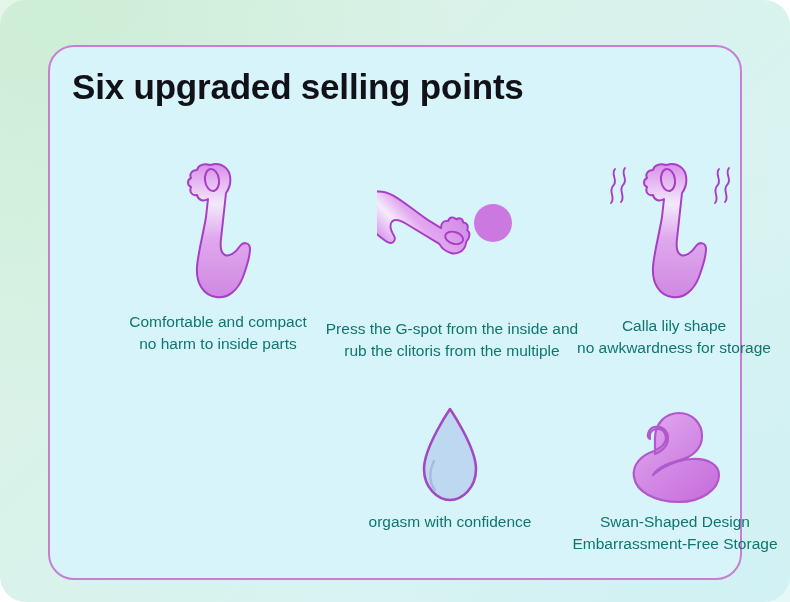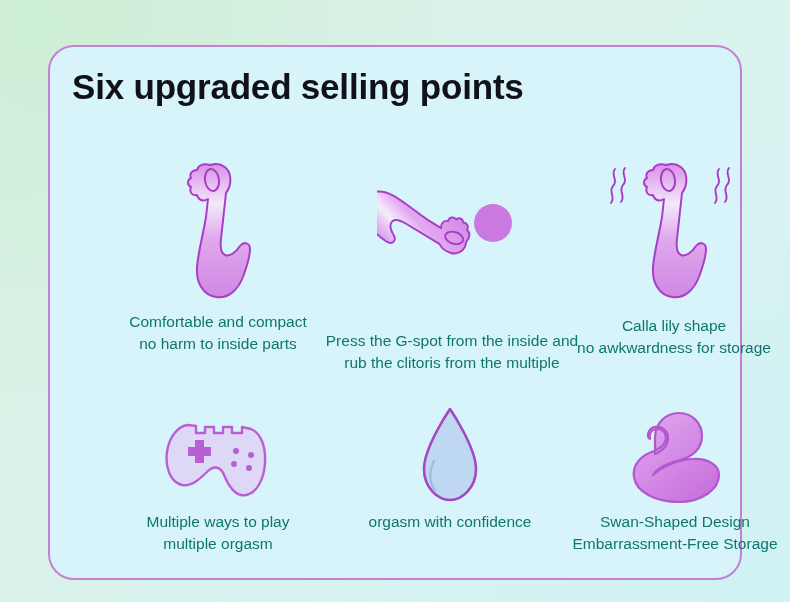--- a/index.html
+++ b/index.html
@@ -12,20 +12,21 @@
     overflow: hidden;
     font-family: "Liberation Sans", sans-serif;
   }
 
   #page {
     position: relative;
     width: 790px;
     height: 602px;
     background: linear-gradient(135deg, #d7f1e0 0%, #daf2e6 22%, #d9f2ec 48%, #d8f3f2 70%, #d6f2f4 100%);
     box-sizing: border-box;
+    border-radius: 26px;
   }
 
   
   #page::after {
     content: "";
     position: absolute;
     inset: 0;
     pointer-events: none;
     background: radial-gradient(circle at 8% 4%, rgba(196,235,206,0.55) 0%, rgba(196,235,206,0) 42%),
                 radial-gradient(circle at 96% 96%, rgba(203,240,243,0.5) 0%, rgba(203,240,243,0) 45%);
@@ -89,21 +90,21 @@
   
   #cell-1 { left: 48px;  top: 108px; width: 240px; height: 212px; }
   #cell-2 { left: 262px; top: 108px; width: 280px; height: 212px; }
   #cell-3 { left: 500px; top: 108px; width: 248px; height: 212px; }
 
   #cell-1 .art { height: 150px; }
   #cell-2 .art { height: 150px; }
   #cell-3 .art { height: 150px; }
 
   #cell-1 .caption { top: 156px; }
-  #cell-2 .caption { top: 163px; margin-top: 12px; }
+  #cell-2 .caption { top: 163px; }
   #cell-3 .caption { top: 160px; }
 
   
   #cell-4 { left: 48px;  top: 352px; width: 240px; height: 180px; }
   #cell-5 { left: 275px; top: 352px; width: 250px; height: 180px; }
   #cell-6 { left: 495px; top: 352px; width: 260px; height: 180px; }
 
   #cell-4 .art { height: 108px; }
   #cell-5 .art { height: 108px; }
   #cell-6 .art { height: 108px; }
@@ -244,48 +245,20 @@
             <path d="M124 13 C119 19 128 24 122 30 C117 36 125 41 120 47"></path>
           </g>
         </svg>
       </div>
       <div class="caption">
         <span class="line">Calla lily shape</span>
         <span class="line">no awkwardness for storage</span>
       </div>
     </div>
 
-    <div class="cell" id="cell-4">
-      <div class="art">
-        <svg width="120" height="94" viewBox="0 0 120 94">
-          <path d="M38 13
-                   L38 20 L47 20 L47 14 L56 14 L56 20 L65 20 L65 14 L74 14 L74 20
-                   L84 20 L84 14 L93 16
-                   C103 20 108 34 107 50
-                   C106 66 99 80 88 82
-                   C78 84 71 74 66 62
-                   C63 54 56 52 50 58
-                   C42 66 33 74 24 72
-                   C12 69 7 54 9 39
-                   C11 24 20 13 30 12
-                   Z" fill="#ddd8f5" stroke="#b95ed4" stroke-width="2.4" stroke-linejoin="round"></path>
-          <path d="M30 34 h7 v-7 h9 v7 h7 v9 h-7 v7 h-9 v-7 h-7 z" fill="#b95ed4"></path>
-          <g fill="#b95ed4">
-            <circle cx="78" cy="38" r="3"></circle>
-            <circle cx="93" cy="42" r="3"></circle>
-            <circle cx="76" cy="51" r="3"></circle>
-            <circle cx="91" cy="55" r="3"></circle>
-          </g>
-        </svg>
-      </div>
-      <div class="caption">
-        <span class="line">Multiple ways to play</span>
-        <span class="line">multiple orgasm</span>
-      </div>
-    </div>
 
     <div class="cell" id="cell-5">
       <div class="art">
         <svg width="72" height="104" viewBox="0 0 72 104">
           <path d="M36 6
                    C36 6 62 44 62 66
                    C62 85 48 97 36 97
                    C24 97 10 85 10 66
                    C10 44 36 6 36 6 Z" fill="#bfd8f2" stroke="#a348c4" stroke-width="2.6" stroke-linejoin="round"></path>
           <path d="M20 58 C15 68 15 80 21 87" fill="none" stroke="#a9b8e0" stroke-width="2.4" stroke-linecap="round"></path>

